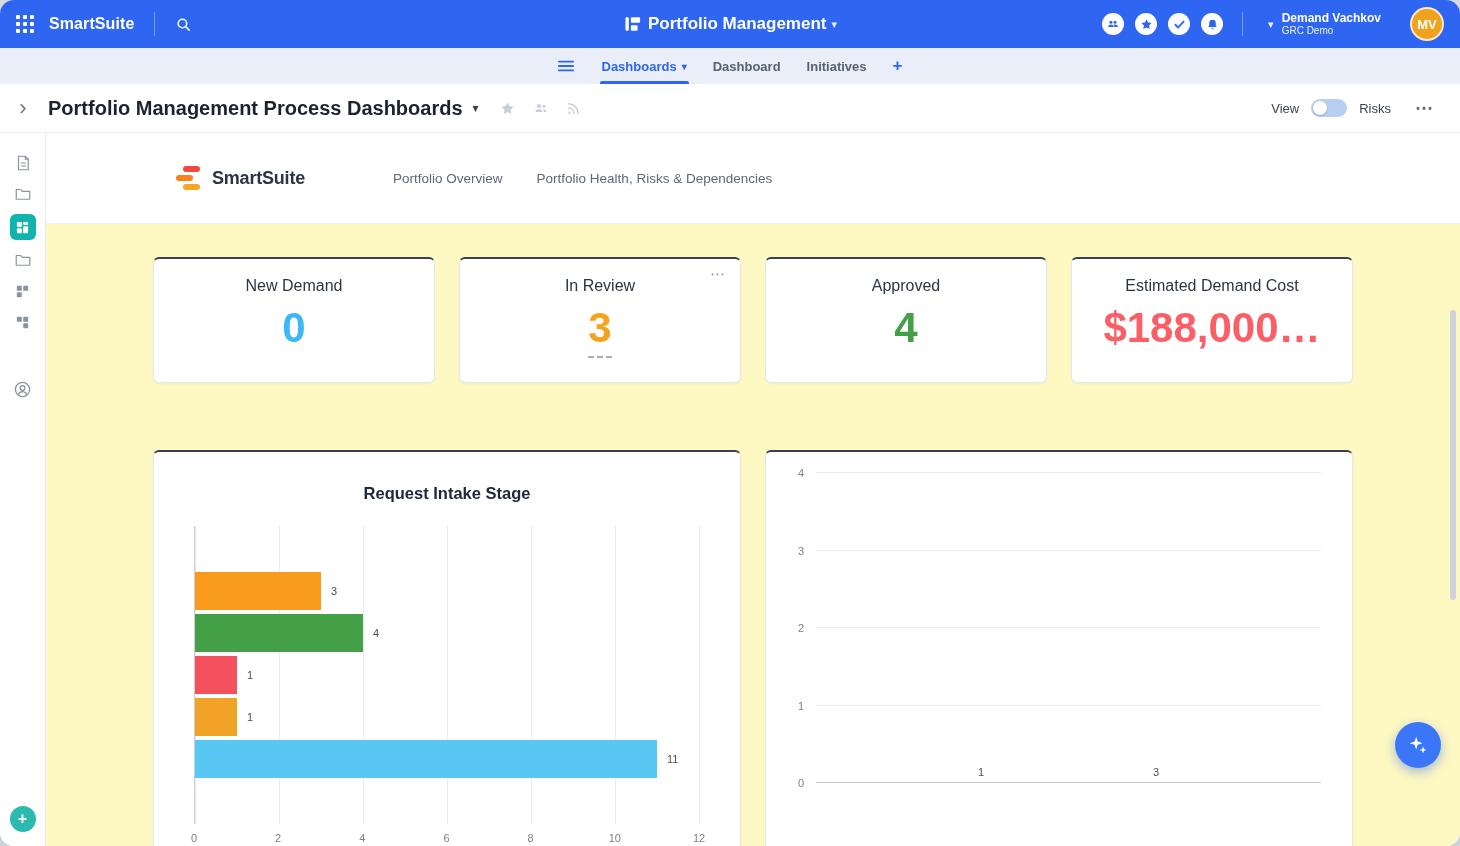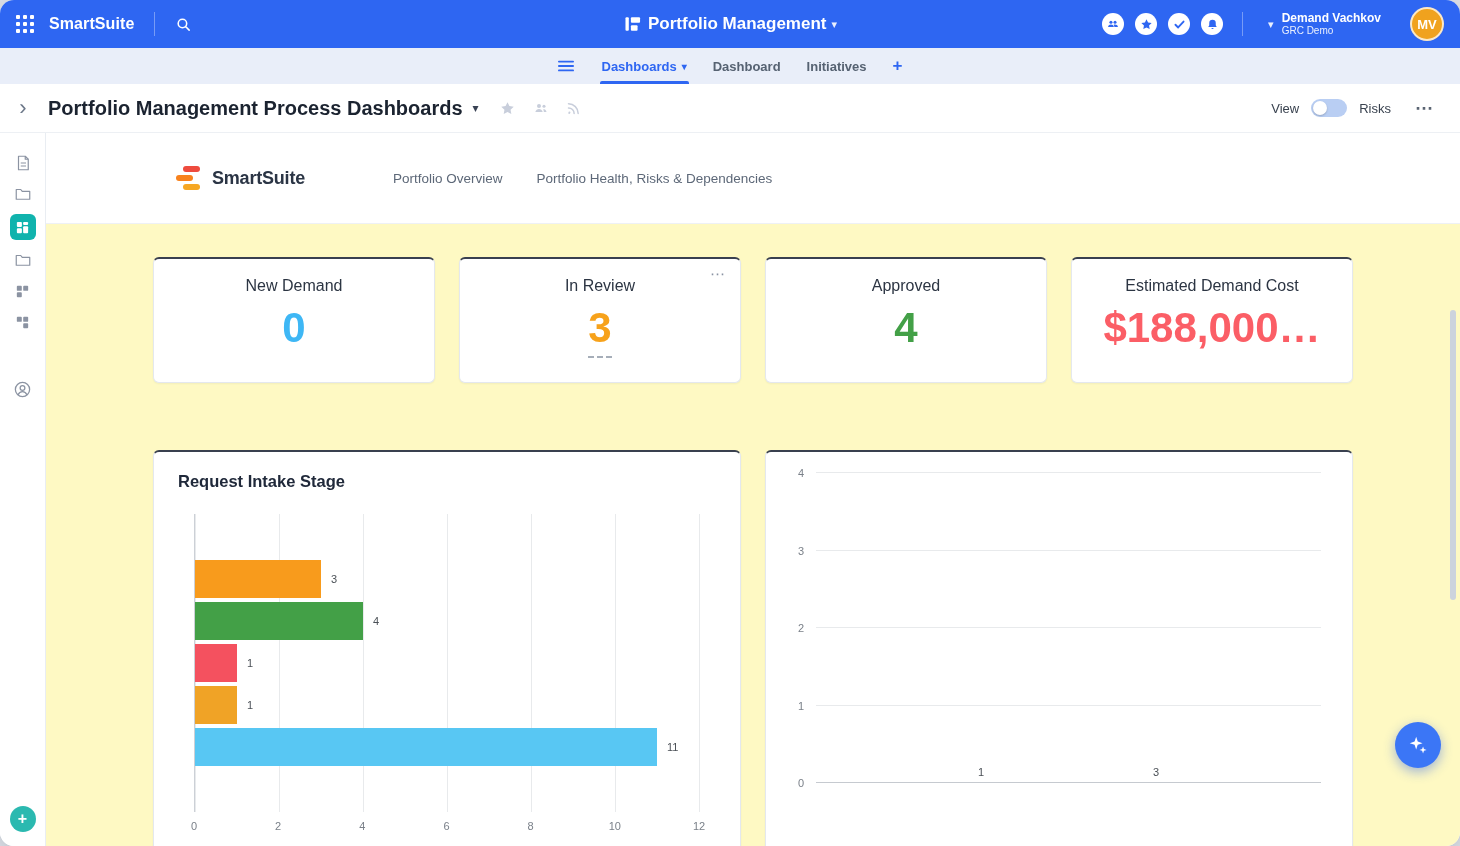--- a/index.html
+++ b/index.html
@@ -76,21 +76,21 @@
   .kpi-row { display:flex; gap:24px; }
   .kpi-card { flex:1; height:126px; background:#fff; border:1px solid #e4e8ee; border-top:2px solid #39404f; border-radius:6px; box-shadow:0 1px 2px rgba(27,35,48,.05); text-align:center; position:relative; }
   .kpi-menu { position:absolute; top:6px; right:14px; font-size:15px; color:#8a93a3; letter-spacing:1px; cursor:pointer; }
   .kpi-label { margin-top:18px; font-size:16px; font-weight:500; color:#2c3543; }
   .kpi-value { margin-top:10px; font-size:42px; font-weight:700; line-height:1.1; white-space:nowrap; overflow:hidden; padding:0 8px; }
   .kpi-value-text { display:inline-block; }
   .dashed-underline { border-bottom:2px dashed #a6aeb9; padding-bottom:5px; }
 
   .charts-row { display:flex; gap:24px; margin-top:67px; }
   .chart-card { flex:1; height:440px; background:#fff; border:1px solid #e4e8ee; border-top:2px solid #39404f; border-radius:6px; box-shadow:0 1px 2px rgba(27,35,48,.05); min-width:0; }
-  .chart-title { padding:20px 24px 0; font-size:16.5px; font-weight:700; color:#20293a; }
+  .chart-title { padding:32px 24px 0; font-size:16.5px; font-weight:700; color:#20293a;text-align:center; }
 
   
   .hchart { margin:23px 0 0 40px; width:505px; }
   .plot { height:298px; position:relative; border-left:1px solid #ccd0d6; }
   .vgrid { position:absolute; top:0; bottom:0; width:1px; background:#e8eaec; }
   .hbars { position:absolute; inset:0; display:flex; flex-direction:column; justify-content:center; gap:4px; }
   .hbar-row { height:38px; display:flex; align-items:center; }
   .hbar { height:100%; }
   .bar-label { font-size:11px; color:#4a5056; margin-left:10px; }
   .xaxis { position:relative; height:16px; margin-top:8px; }

